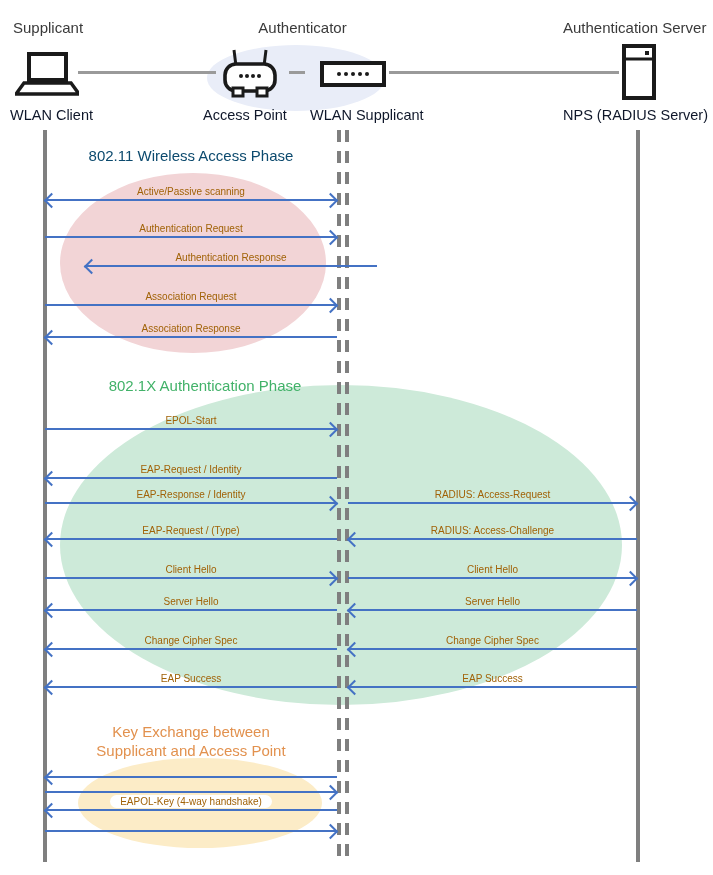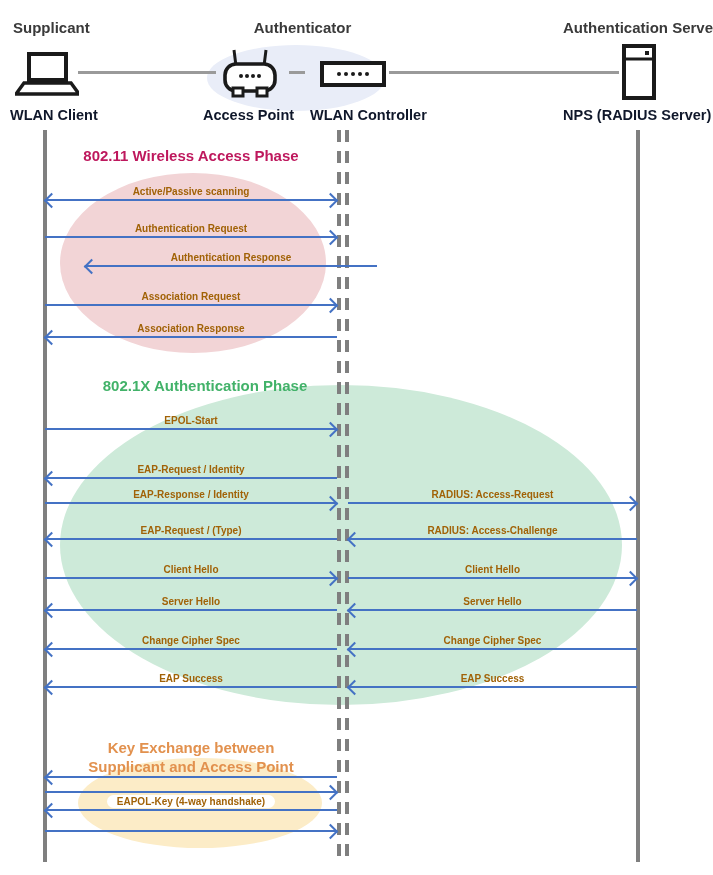--- a/index.html
+++ b/index.html
@@ -1,16 +1,16 @@
 <!DOCTYPE html>
 <html style="--arrow: #4472c4;"><head>
 <meta charset="utf-8">
 <style>
   html,body{margin:0;padding:0;background:#fff;font-family:"Liberation Sans",sans-serif;}
-  #canvas{position:relative;width:713px;height:875px;background:#fff;overflow:hidden;font-weight:bold;}
+  #canvas{position:relative;width:713px;height:875px;background:#fff;overflow:hidden;}
 
   .hdr-label{position:absolute;top:19px;font-size:15px;color:#3a3a3a;white-space:nowrap;}
   .dev-label{position:absolute;top:107px;font-size:14.5px;color:#0f172a;white-space:nowrap;}
 
   .ellipse{position:absolute;border-radius:50%;z-index:0;}
   #auth-ellipse{left:207px;top:45px;width:178px;height:66px;}
   #ellipse-wireless{left:60px;top:173px;width:266px;height:180px;}
   #ellipse-auth{left:60px;top:385px;width:562px;height:320px;}
   #ellipse-key{left:78px;top:758px;width:244px;height:90px;}
 
@@ -73,35 +73,35 @@
   </svg>
 
   <svg class="icon" style="left:622px;top:44px;" width="34" height="56" viewBox="0 0 34 56">
     <rect x="2" y="2" width="30" height="52" fill="#fff" stroke="#1a1a1a" stroke-width="4"></rect>
     <line x1="2" y1="15" x2="32" y2="15" stroke="#1a1a1a" stroke-width="3"></line>
     <rect x="23" y="7" width="4" height="4" fill="#1a1a1a"></rect>
   </svg>
 
   <div class="dev-label" style="left:10px;">WLAN Client</div>
   <div class="dev-label" style="left:203px;width:82px;text-align:right;">Access Point</div>
-  <div class="dev-label" style="left:310px;width:105px;text-align:center;">WLAN Controller</div>
+  <div class="dev-label" style="left:310px;width:105px;text-align:center;">WLAN Supplicant</div>
   <div class="dev-label" style="left:563px;width:143px;text-align:center;">NPS (RADIUS Server)</div>
 
   <div class="ellipse" id="ellipse-wireless" style="background: rgb(242, 212, 214);"></div>
   <div class="ellipse" id="ellipse-auth" style="background: rgb(205, 234, 217);"></div>
   <div class="ellipse" id="ellipse-key" style="background: rgb(252, 236, 199);"></div>
 
   <div class="lifeline" style="left:43px;"></div>
   <div class="lifeline dashed" style="left:337px;"></div>
   <div class="lifeline dashed" style="left:345px;"></div>
   <div class="lifeline" style="left:636px;"></div>
 
-  <div class="phase-title" style="top: 146px; color: #be185d;">802.11 Wireless Access Phase</div>
+  <div class="phase-title" style="top: 146px; color: #0c4a6e;">802.11 Wireless Access Phase</div>
   <div class="phase-title" style="top: 376px; left: 55px; width: 300px; color: rgb(66, 178, 105);">802.1X Authentication Phase</div>
-  <div class="phase-title" style="top: 722px; color: rgb(226, 145, 78); margin-top: 16px;"><span>Key Exchange between</span><br><span>Supplicant and Access Point</span></div>
+  <div class="phase-title" style="top: 722px; color: rgb(226, 145, 78);"><span>Key Exchange between</span><br><span>Supplicant and Access Point</span></div>
 
   <div id="left-messages">
       <div class="msg" style="left: 45px; width: 292px; top: 194px;">
         <div class="msg-line"></div>
         <span class="head hr"></span>
         <span class="head hl"></span>
         <div class="msg-label"><span>Active/Passive scanning</span></div>
       </div>
       <div class="msg" style="left: 45px; width: 292px; top: 231px;">
         <div class="msg-line"></div>

